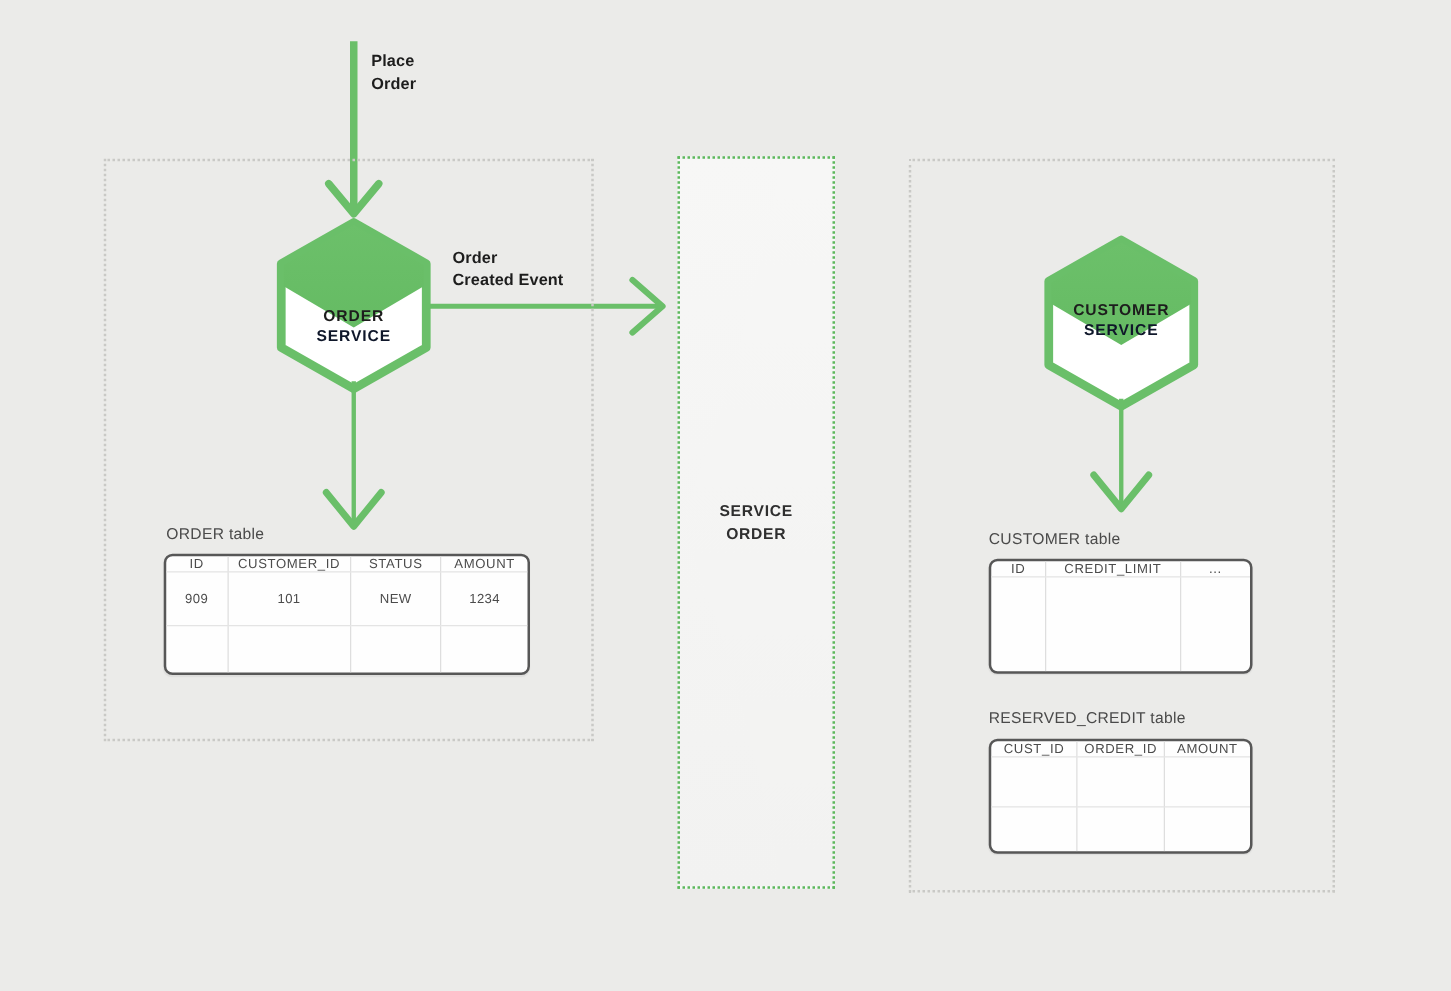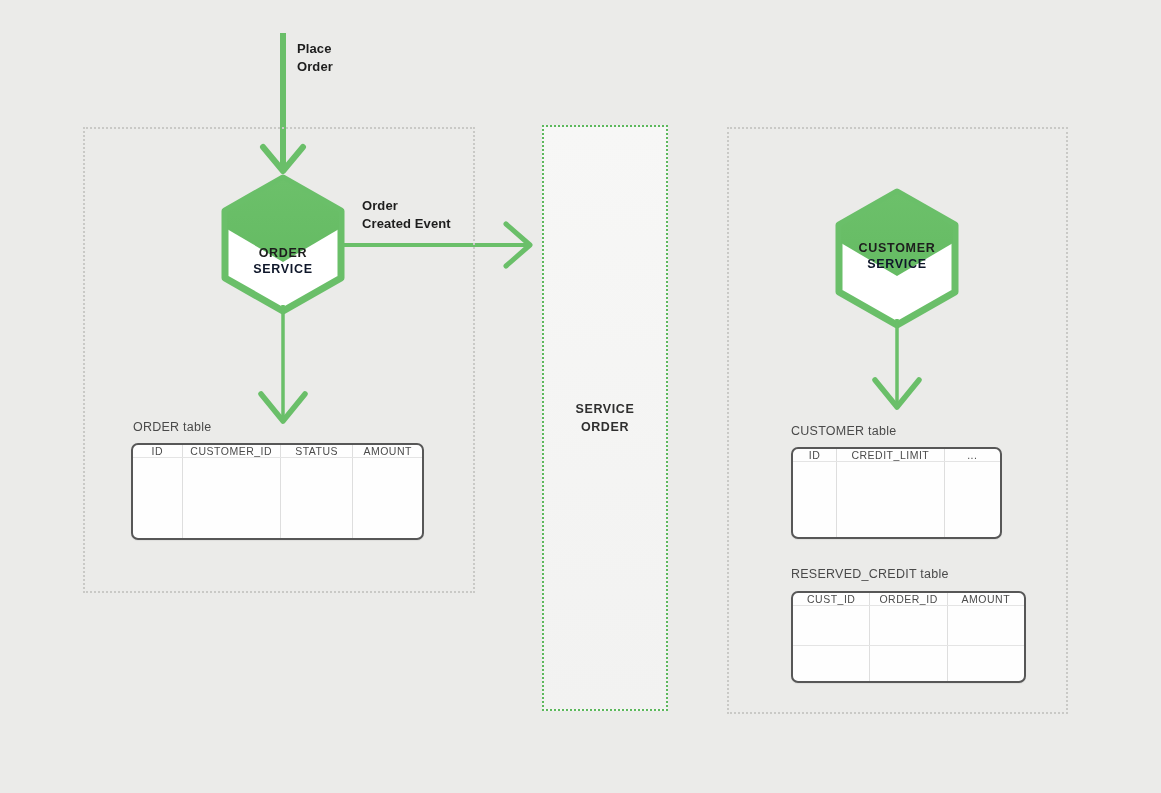--- a/index.html
+++ b/index.html
@@ -204,20 +204,26 @@
   <table>
     <thead>
       <tr>
         <th style="width:17%">ID</th>
         <th style="width:34%">CUSTOMER_ID</th>
         <th style="width:25%">STATUS</th>
         <th style="width:24%">AMOUNT</th>
       </tr>
     </thead>
     <tbody>
+      <tr style="height:34px;">
+        <td>909</td>
+        <td>101</td>
+        <td>NEW</td>
+        <td>1234</td>
+      </tr>
       <tr style="height:30px;">
         <td></td>
         <td></td>
         <td></td>
         <td></td>
       </tr>
     </tbody>
   </table>
 </div>
 
@@ -235,21 +241,21 @@
       <tr style="height:29px;">
         <td></td>
         <td></td>
         <td></td>
       </tr>
     </tbody>
   </table>
 </div>
 
 <div class="table-caption" style="left:791px; top:567px;">RESERVED_CREDIT table</div>
-<div class="db-table" style="left:791px; top:591px; width:235px; height:92px;">
+<div class="db-table" style="left:791px; top:591px; width:211px; height:92px;">
   <table>
     <thead>
       <tr>
         <th style="width:33.4%">CUST_ID</th>
         <th style="width:33.3%">ORDER_ID</th>
         <th style="width:33.3%">AMOUNT</th>
       </tr>
     </thead>
     <tbody>
       <tr style="height:32px;">

